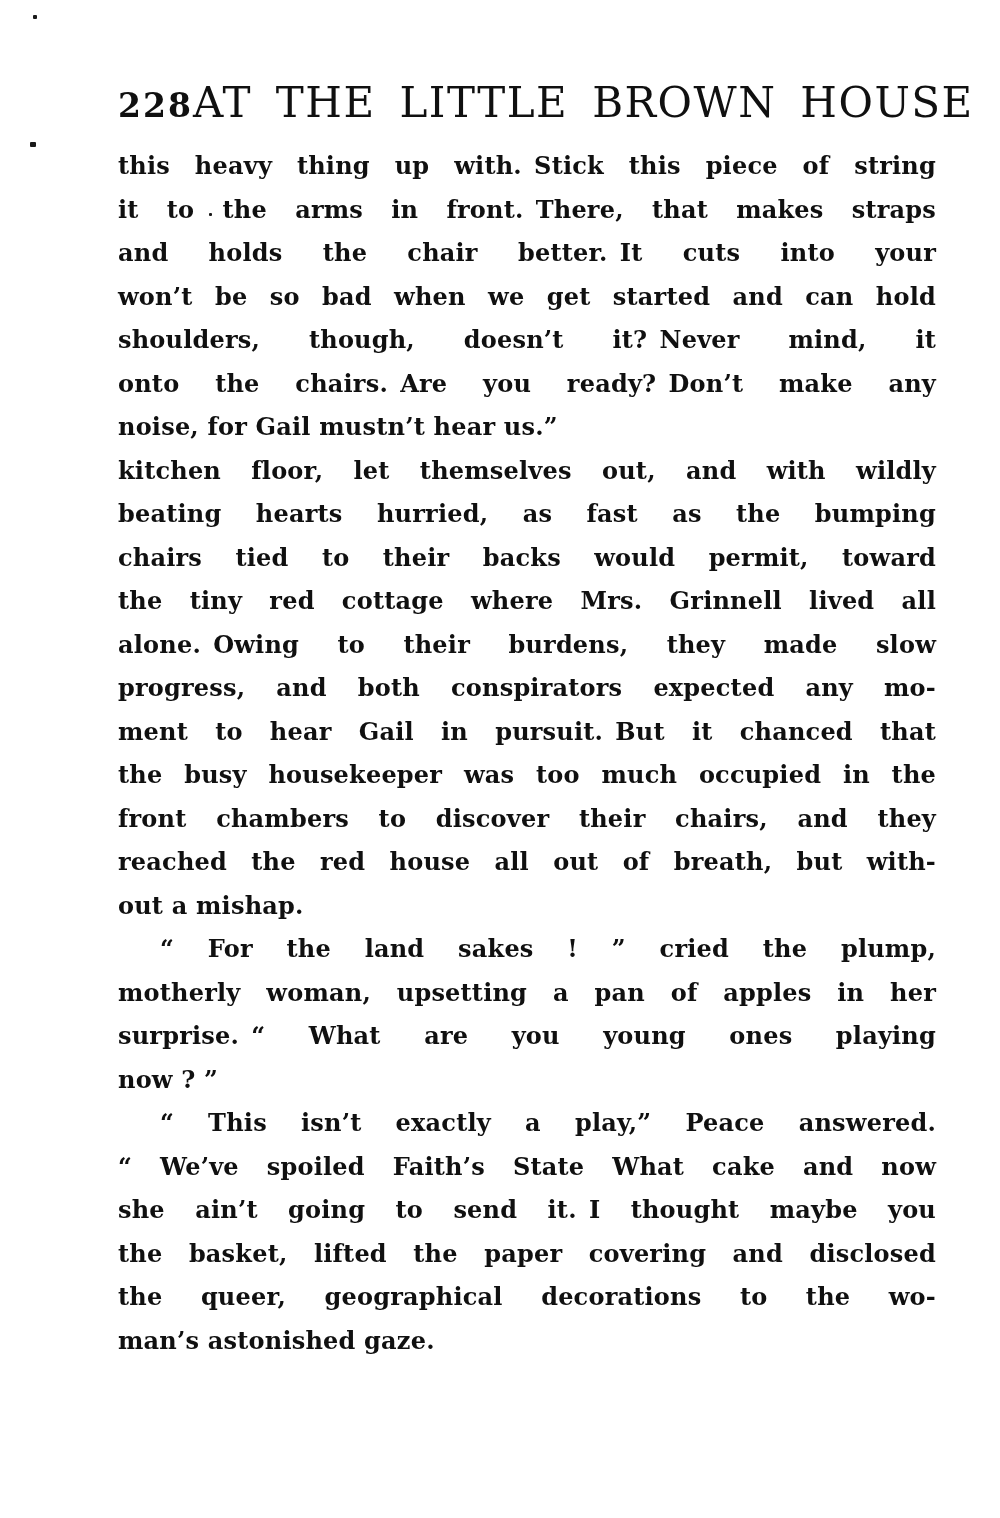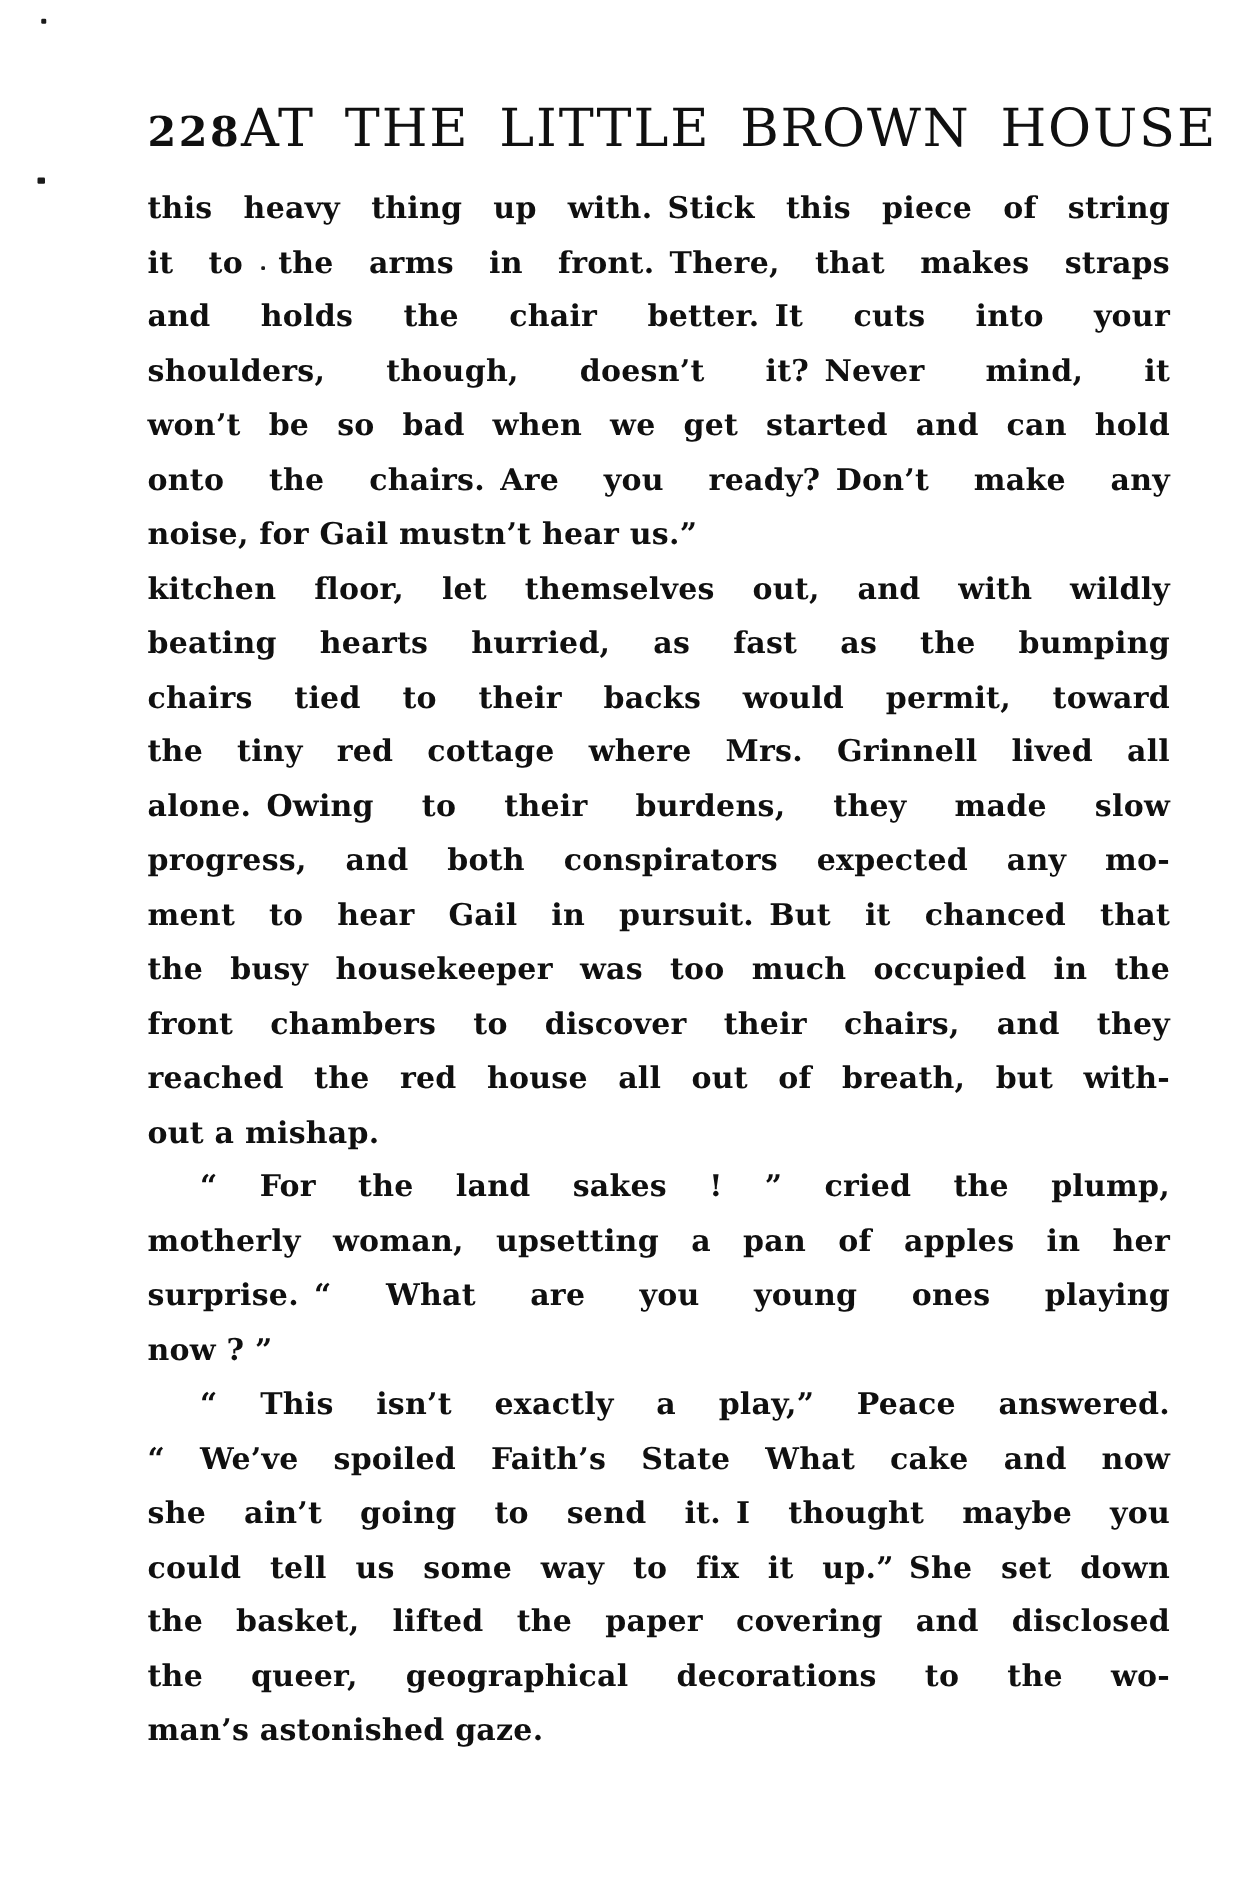--- a/index.html
+++ b/index.html
@@ -87,42 +87,41 @@
 
     <div class="page-header">
       <span class="page-number">228</span>
       <span class="running-title">AT THE LITTLE BROWN HOUSE</span>
     </div>
 
     <div class="page-body">
         <div class="line">this heavy thing up with. Stick this piece of string</div>
         <div class="line">it to the arms in front. There, that makes straps</div>
         <div class="line">and holds the chair better. It cuts into your</div>
+        <div class="line">won’t be so bad when we get started and can hold</div>
         <div class="line">shoulders, though, doesn’t it? Never mind, it</div>
-        <div class="line">won’t be so bad when we get started and can hold</div>
         <div class="line">onto the chairs. Are you ready? Don’t make any</div>
         <div class="line last">noise, for Gail mustn’t hear us.”</div>
         <div class="line">kitchen floor, let themselves out, and with wildly</div>
         <div class="line">beating hearts hurried, as fast as the bumping</div>
         <div class="line">chairs tied to their backs would permit, toward</div>
         <div class="line">the tiny red cottage where Mrs. Grinnell lived all</div>
         <div class="line">alone. Owing to their burdens, they made slow</div>
         <div class="line">progress, and both conspirators expected any mo-</div>
         <div class="line">ment to hear Gail in pursuit. But it chanced that</div>
         <div class="line">the busy housekeeper was too much occupied in the</div>
         <div class="line">front chambers to discover their chairs, and they</div>
         <div class="line">reached the red house all out of breath, but with-</div>
         <div class="line last">out a mishap.</div>
         <div class="line indent">“ For the land sakes ! ” cried the plump,</div>
         <div class="line">motherly woman, upsetting a pan of apples in her</div>
         <div class="line">surprise. “ What are you young ones playing</div>
         <div class="line last">now ? ”</div>
         <div class="line indent">“ This isn’t exactly a play,” Peace answered.</div>
         <div class="line">“ We’ve spoiled Faith’s State What cake and now</div>
         <div class="line">she ain’t going to send it. I thought maybe you</div>
-        <div class="line">could tell us some way to fix it up.” She set down</div>
         <div class="line">the basket, lifted the paper covering and disclosed</div>
         <div class="line">the queer, geographical decorations to the wo-</div>
         <div class="line last">man’s astonished gaze.</div>
       </div>
 
   </div>
 </div>
 
 </body></html>

